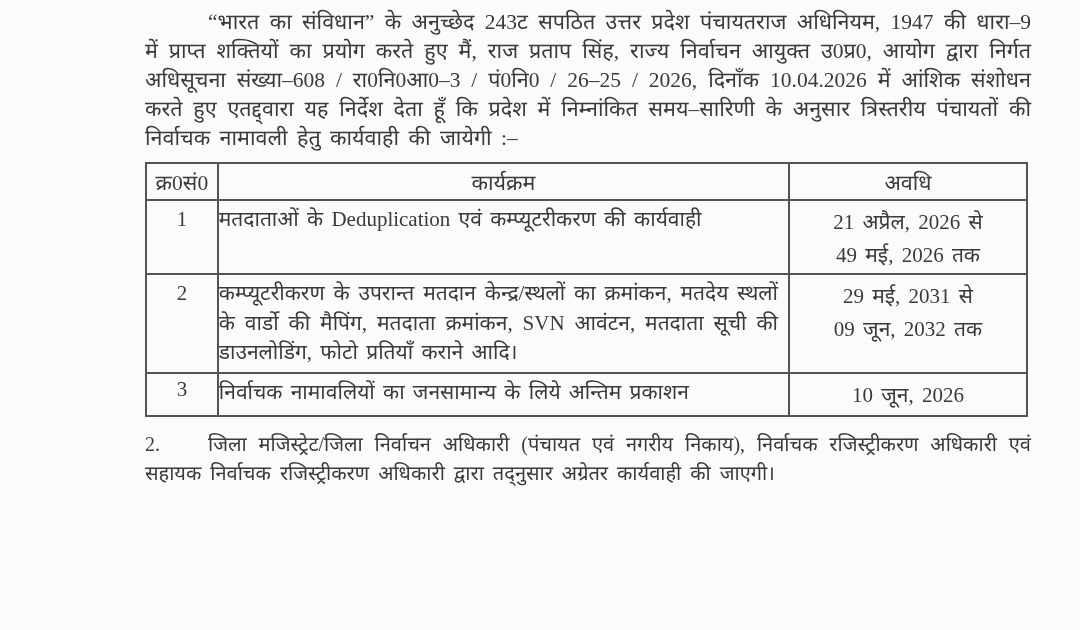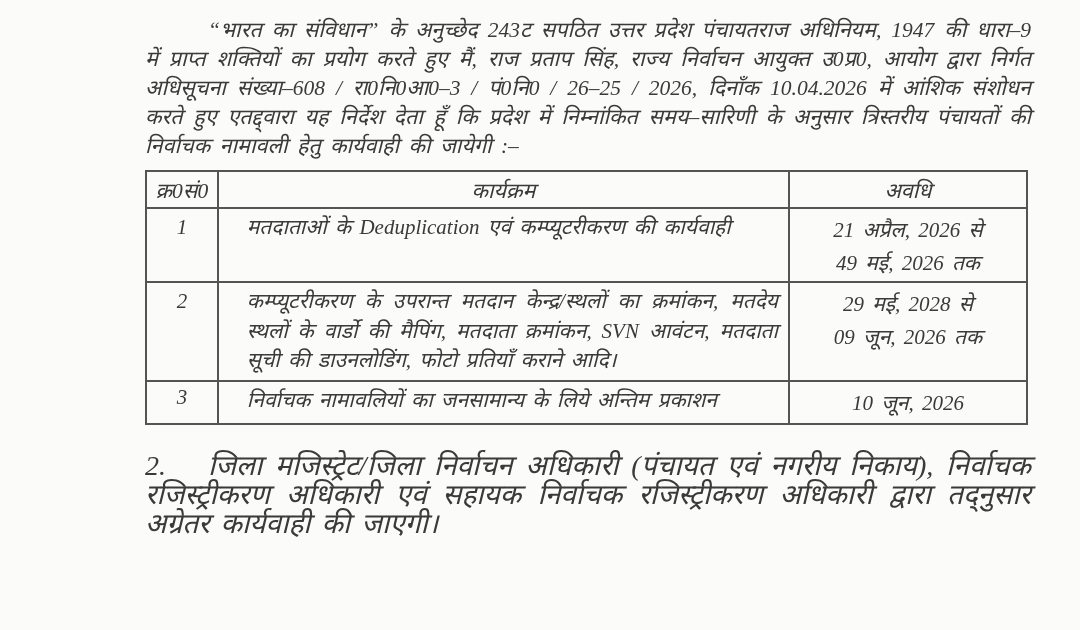--- a/index.html
+++ b/index.html
@@ -7,25 +7,24 @@
     padding: 0;
     width: 1080px;
     height: 630px;
     overflow: hidden;
     background: #fbfbfa;
     font-family: "Liberation Serif", serif;
     color: #3a3a3a;
   }
   .scan-page {
     position: absolute;
-    top: 8px;
+    top: 0;
     left: 145px;
     width: 886px;
     height: 617px;
-    font-style: italic;
   }
   .intro {
     margin: 8px 0 0 0;
     font-size: 21.5px;
     line-height: 29px;
     text-align: justify;
     text-indent: 63px;
     word-spacing: 4px;
   }
   table.schedule {
@@ -48,36 +47,36 @@
   th.c3, td.c3 { width: 228px; text-align: center; margin-left: 45px; }
   table.schedule th {
     height: 33px;
     text-align: center;
     vertical-align: middle;
     font-size: 21.5px;
   }
   td.c1 { padding-top: 6px; }
   td.c2 {
     text-align: justify;
-    padding: 4px 10px 4px 28px;
+    padding: 4px 10px 4px 0;
     line-height: 29.5px;
     word-spacing: 3px;
   }
   td.c3 {
     line-height: 33px;
     padding-top: 5px;
     word-spacing: 3px;
   }
   tr.r1 td { height: 64px; }
   tr.r3 td { height: 33px; }
   tr.r3 td.c1 { padding-top: 3px; }
   tr.r3 td.c3 { vertical-align: middle; padding-top: 4px; }
   .num-para {
-    margin: 26px 0 0 0;
-    font-size: 28px;
+    margin: 13px 0 0 0;
+    font-size: 20px;
     line-height: 29px;
     text-align: justify;
     word-spacing: 4px;
   }
   .num-para.p3 { margin-top: 9px; }
   .pnum {
     display: inline-block;
     width: 63px;
     text-indent: 0;
   }
@@ -103,22 +102,22 @@
         <td class="c2">मतदाताओं के Deduplication एवं कम्प्यूटरीकरण की कार्यवाही</td>
         <td class="c3">
           <div>21 अप्रैल, 2026 से</div>
           <div>49 मई, 2026 तक</div>
         </td>
       </tr>
       <tr class="r2">
         <td class="c1">2</td>
         <td class="c2">कम्प्यूटरीकरण के उपरान्त मतदान केन्द्र/स्थलों का क्रमांकन, मतदेय स्थलों के वार्डो की मैपिंग, मतदाता क्रमांकन, SVN आवंटन, मतदाता सूची की डाउनलोडिंग, फोटो प्रतियाँ कराने आदि।</td>
         <td class="c3">
-          <div>29 मई, 2028 से</div>
-          <div>09 जून, 2026 तक</div>
+          <div>29 मई, 2031 से</div>
+          <div>09 जून, 2032 तक</div>
         </td>
       </tr>
       <tr class="r3">
         <td class="c1">3</td>
         <td class="c2">निर्वाचक नामावलियों का जनसामान्य के लिये अन्तिम प्रकाशन</td>
         <td class="c3">
           <div>10 जून, 2026</div>
         </td>
       </tr>
     </tbody>

